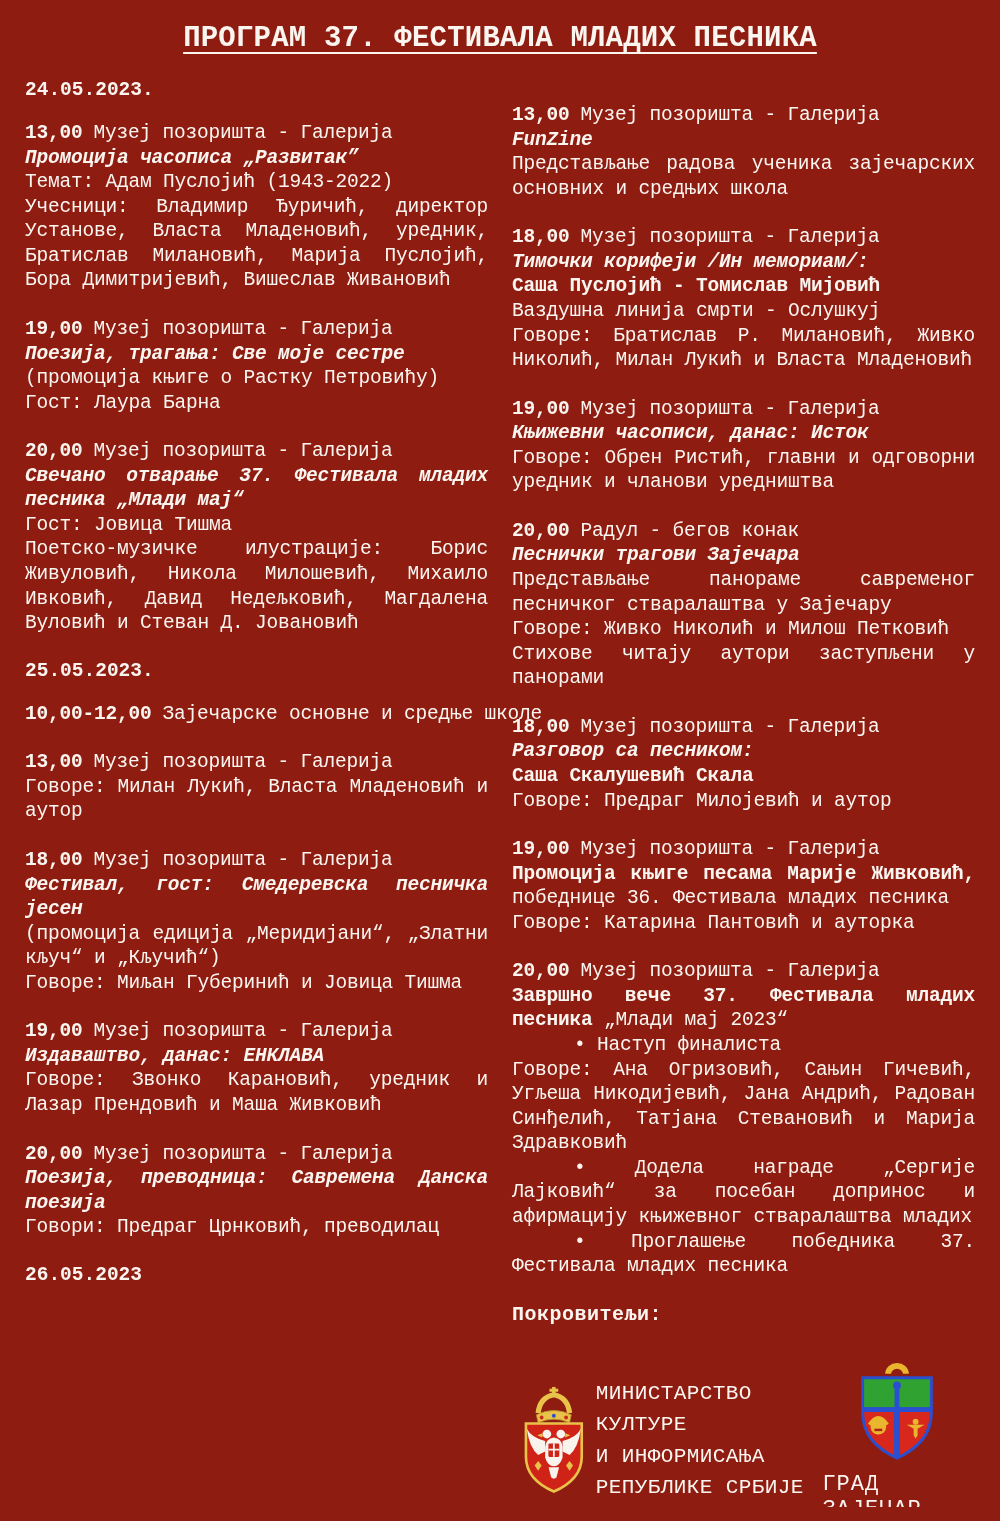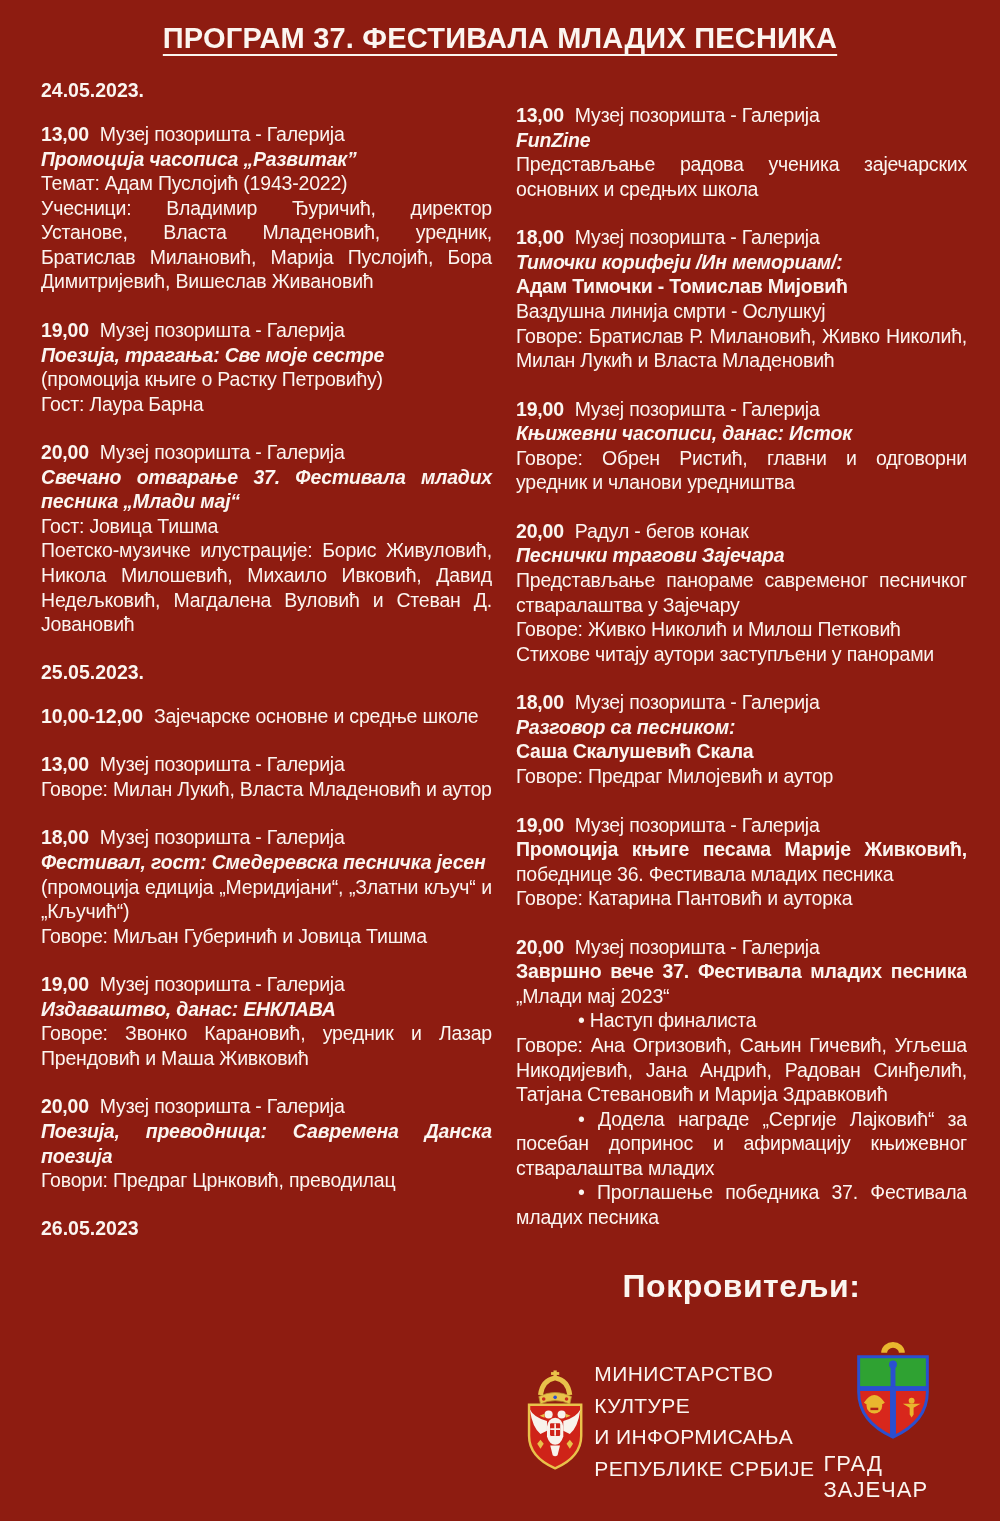--- a/index.html
+++ b/index.html
@@ -12,47 +12,47 @@
     --blue:#2a4fd0;
     --city-gold:#e9b62e;
   }
   *{box-sizing:border-box;}
   html,body{margin:0;padding:0;}
   body{
     width:1000px;height:1521px;overflow:hidden;
     background:var(--bg);color:var(--ink);
     font-family:"Liberation Sans","DejaVu Sans",sans-serif;
   }
-  .poster{width:100%;height:100%;padding:16px 33px 8px;}
+  .poster{width:100%;height:100%;padding:16px 25px 8px;font-family:Liberation Mono, monospace;}
   h1.page-title{
     font-size:29px;font-weight:bold;letter-spacing:.2px;
     text-align:center;margin:6px 0 20px;
     text-decoration:underline;text-decoration-thickness:2px;text-underline-offset:6px;
   }
-  .cols{display:flex;gap:24px;height:1432px;overflow:hidden;margin-left:8px;}
+  .cols{display:flex;gap:24px;height:1432px;overflow:hidden;}
   .col{flex:1;min-width:0;}
   .col-right{display:flex;flex-direction:column;padding-top:28px;}
   p.line{
     margin:0;font-size:19.5px;line-height:1.26;letter-spacing:-.2px;
     text-align:justify;
   }
   p.tv{text-align:left;white-space:nowrap;}
   .time{font-weight:bold;margin-right:11px;}
   p.bi{font-weight:bold;font-style:italic;}
   p.b{font-weight:bold;}
   p.stretch{text-align-last:justify;}
   p.bullet{text-indent:62px;}
   p.mixed .part-b{font-weight:bold;}
   p.date{font-weight:bold;font-size:19.5px;margin:4px 0 20px;}
   .event{margin:0 0 24px;}
   
   .sponsors{margin-top:auto;padding-bottom:4px;}
   .sponsors-heading{
-    font-size:32px;font-weight:bold;letter-spacing:.5px;
-    text-align:center;margin:0 0 34px;
+    font-size:20px;font-weight:bold;letter-spacing:.5px;
+    text-align:left;margin:0 0 34px;
   }
   .sponsors-row{display:flex;align-items:center;justify-content:space-between;}
   .sponsor-ministry{display:flex;align-items:center;gap:0;}
   .ministry-text{font-size:21px;line-height:1.5;letter-spacing:.4px;}
   .sponsor-city{display:flex;flex-direction:column;align-items:center;gap:8px;padding-right:4px;}
   .city-label{font-size:22px;letter-spacing:1px;}
 </style>
 </head>
 <body>
 
@@ -111,21 +111,21 @@
     <div class="col col-right">
       <div id="events-right">
           <div class="event">
             <p class="line tv"><span class="time">13,00</span><span class="venue">Музеј позоришта - Галерија</span></p>
             <p class="line bi">FunZine</p>
             <p class="line r">Представљање радова ученика зајечарских основних и средњих школа</p>
           </div>
           <div class="event">
             <p class="line tv"><span class="time">18,00</span><span class="venue">Музеј позоришта - Галерија</span></p>
             <p class="line bi">Тимочки корифеји /Ин мемориам/:</p>
-            <p class="line b">Адам Тимочки - Томислав Мијовић</p>
+            <p class="line b">Саша Пуслојић - Томислав Мијовић</p>
             <p class="line r">Ваздушна линија смрти - Ослушкуј</p>
             <p class="line r">Говоре: Братислав Р. Милановић, Живко Николић, Милан Лукић и Власта Младеновић</p>
           </div>
           <div class="event">
             <p class="line tv"><span class="time">19,00</span><span class="venue">Музеј позоришта - Галерија</span></p>
             <p class="line bi">Књижевни часописи, данас: Исток</p>
             <p class="line r">Говоре: Обрен Ристић, главни и одговорни уредник и чланови уредништва</p>
           </div>
           <div class="event">
             <p class="line tv"><span class="time">20,00</span><span class="venue">Радул - бегов конак</span></p>

